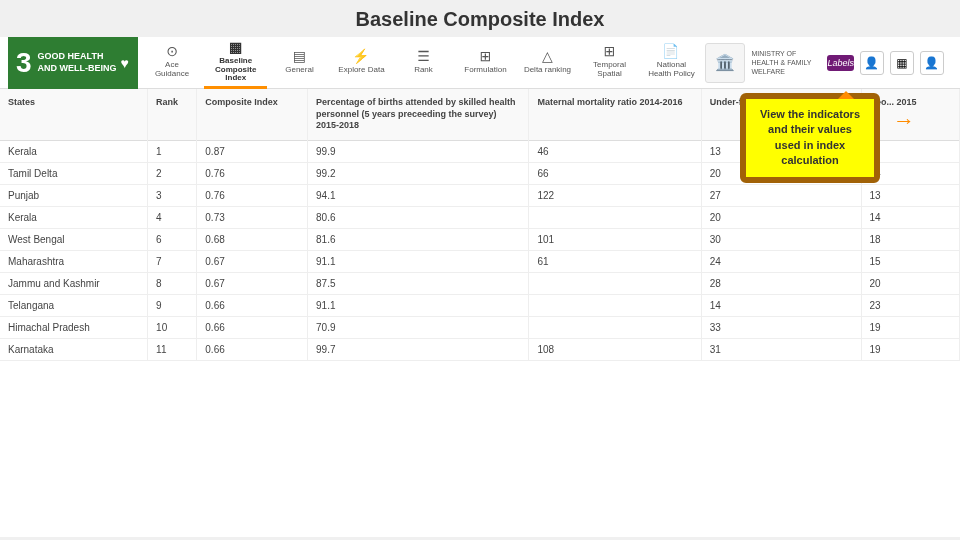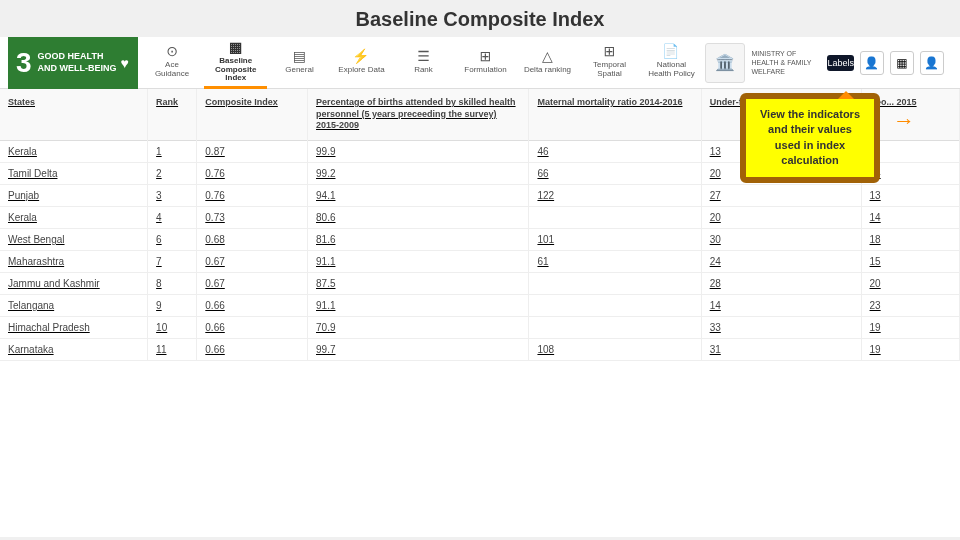--- a/index.html
+++ b/index.html
@@ -159,26 +159,27 @@
       align-items: center;
       justify-content: center;
       font-size: 7px;
       color: #555;
       text-align: center;
       line-height: 1.2;
       padding: 2px;
     }
 
     .btn-label {
-      background: #0f172a;
+      background: #701a75;
       color: #fff;
       font-size: 9px;
       padding: 3px 0;
       border-radius: 3px;
       cursor: pointer;
+      font-style: italic;
     }
 
     .icon-btn {
       width: 24px;
       height: 24px;
       border: 1px solid #ccc;
       border-radius: 3px;
       display: flex;
       align-items: center;
       justify-content: center;
@@ -191,21 +192,20 @@
     .data-table-container {
       width: 100%;
       overflow: hidden;
       background: #fff;
     }
 
     .data-table {
       width: 100%;
       border-collapse: collapse;
       font-size: 10px;
-      text-decoration: underline;
     }
 
     .data-table thead tr {
       background: #f9f9f9;
       border-bottom: 1px solid #ddd;
     }
 
     .data-table thead th {
       padding: 8px 8px;
       text-align: left;
@@ -307,21 +307,21 @@
   </div>
 
   <div class="data-table-container">
     <table class="data-table">
       <thead>
         <tr>
           <th class="state-col">States</th>
           <th class="rank-col">Rank</th>
           <th class="index-col">Composite Index</th>
           <th class="pct-col">Percentage of births attended by skilled health personnel (5 years preceeding the survey)
-2015-2009</th>
+2015-2018</th>
           <th class="mmr-col">Maternal mortality ratio
 2014-2016</th>
           <th class="u5mr-col">Under-five mortality rate
 2015</th>
           <th class="neo-col">Neo...
 2015</th>
         </tr>
       </thead>
       <tbody id="table-body">
       <tr>

